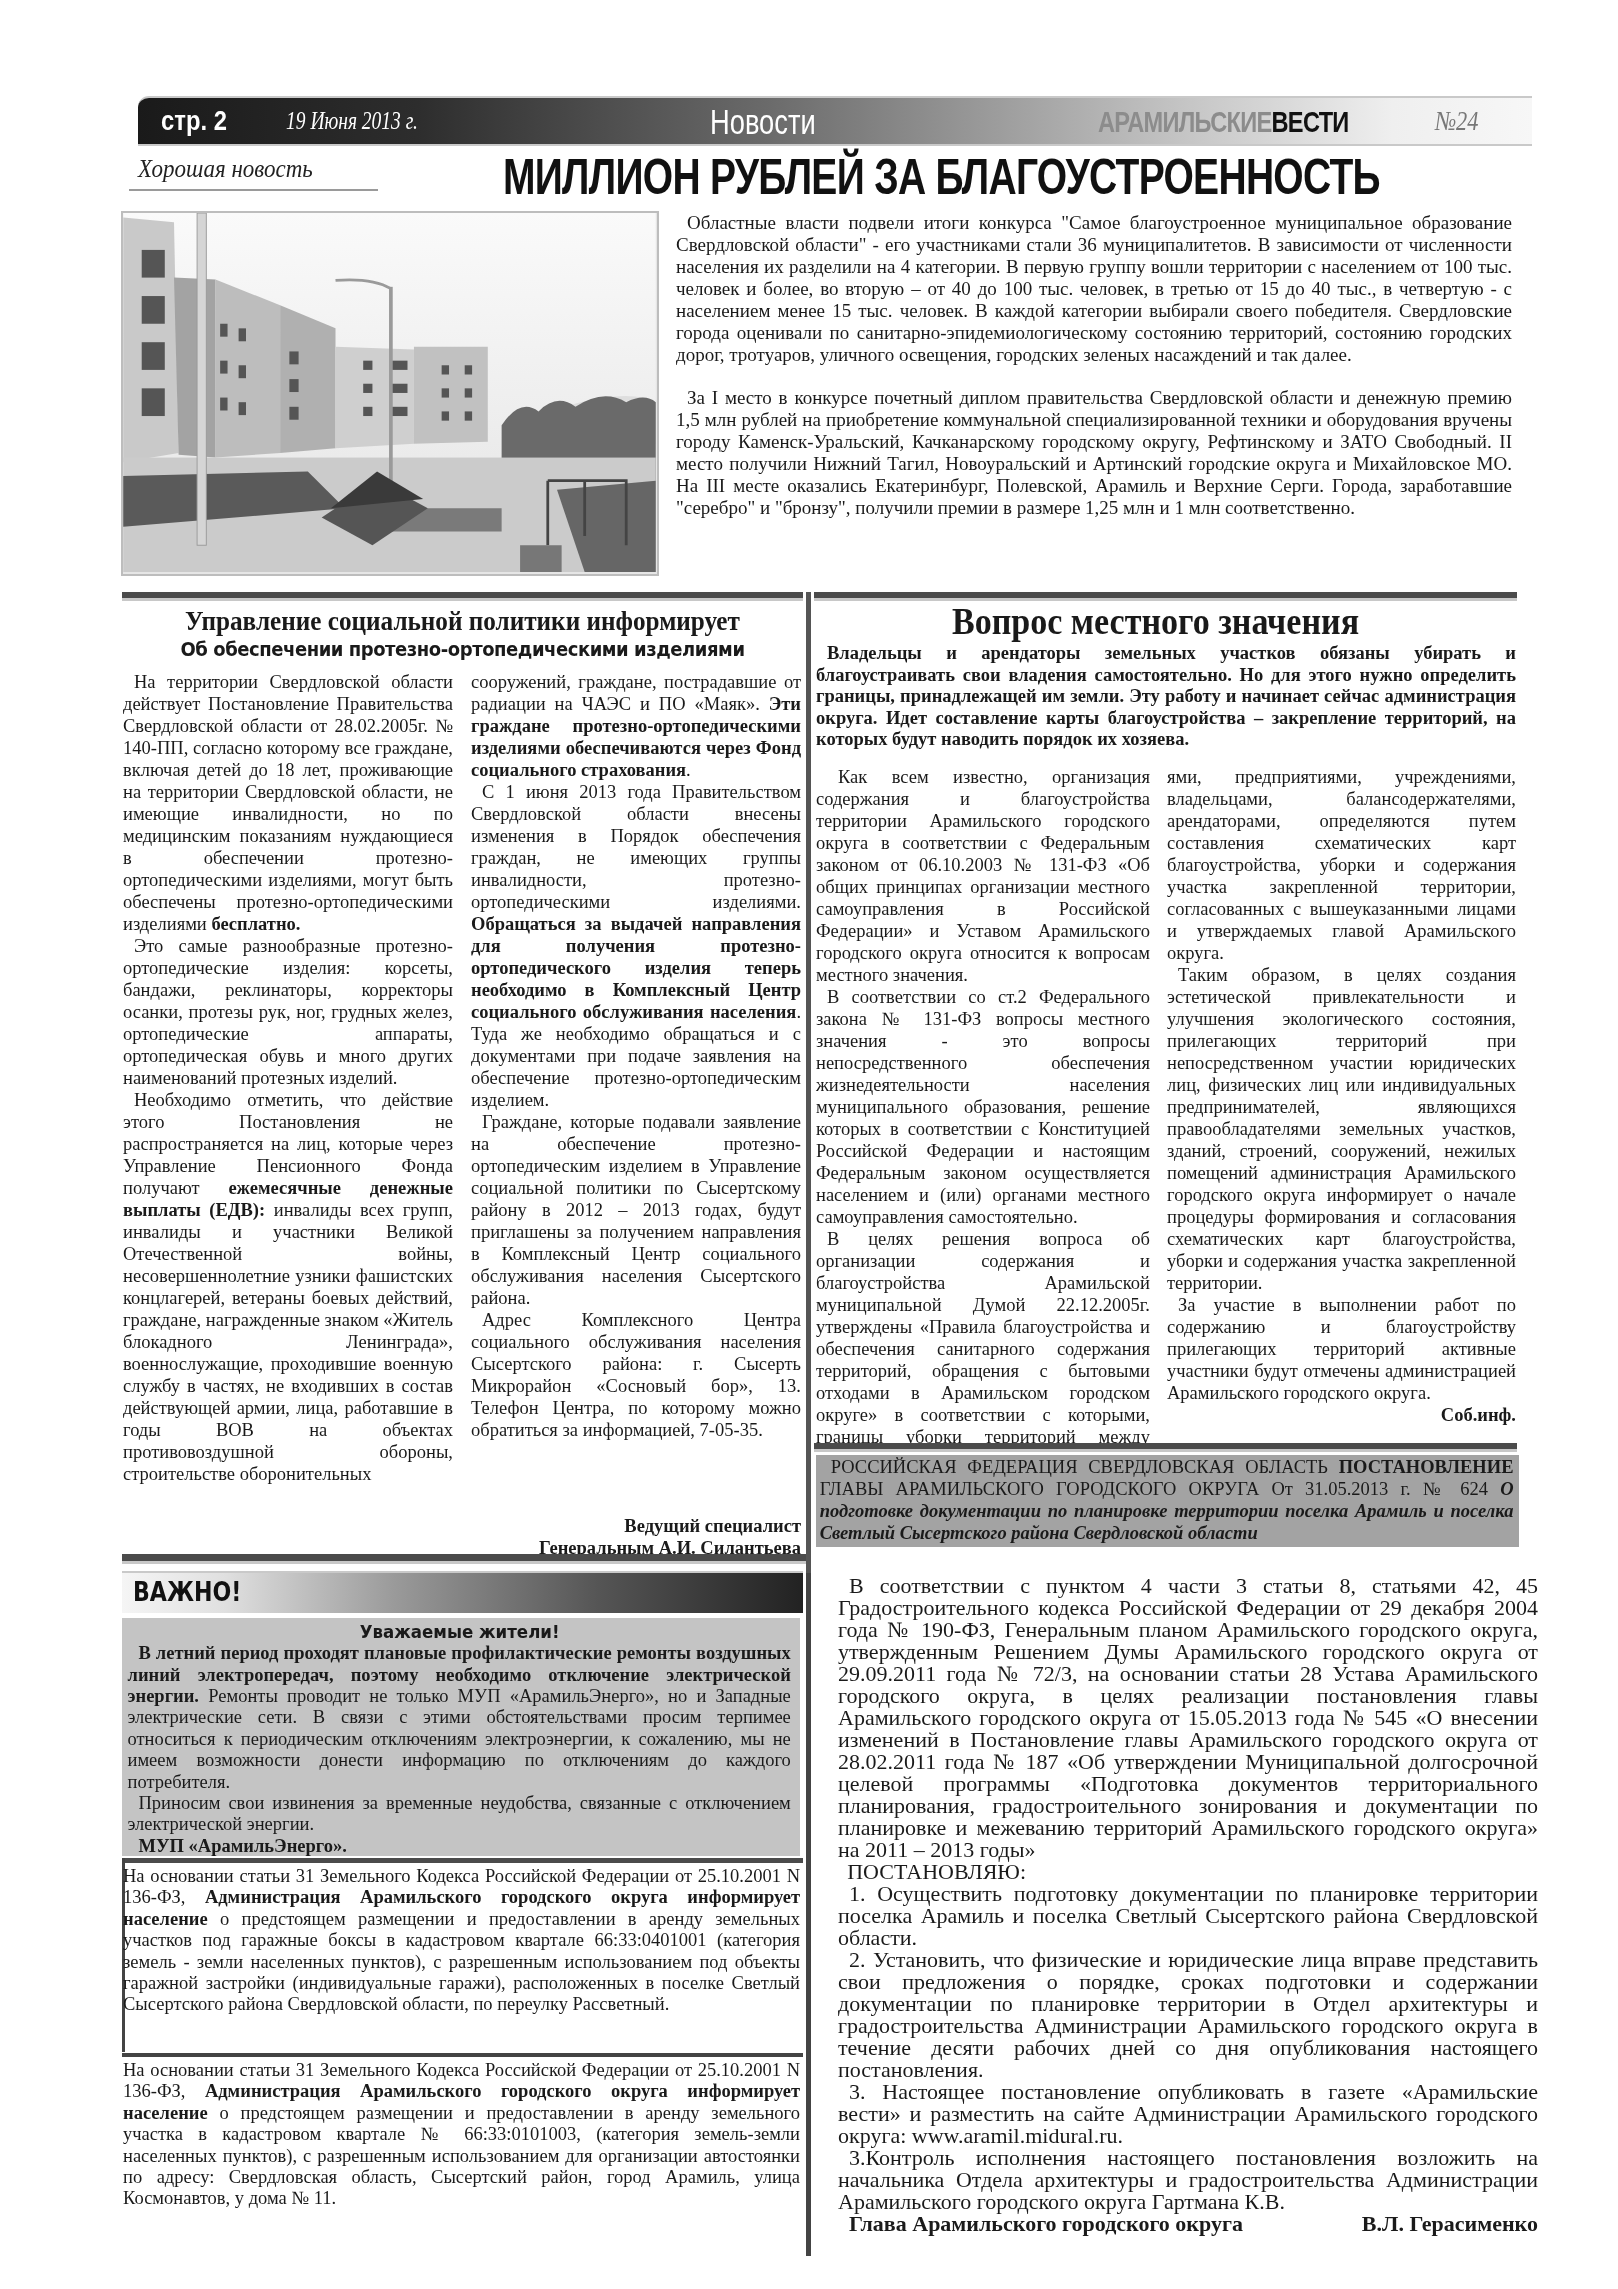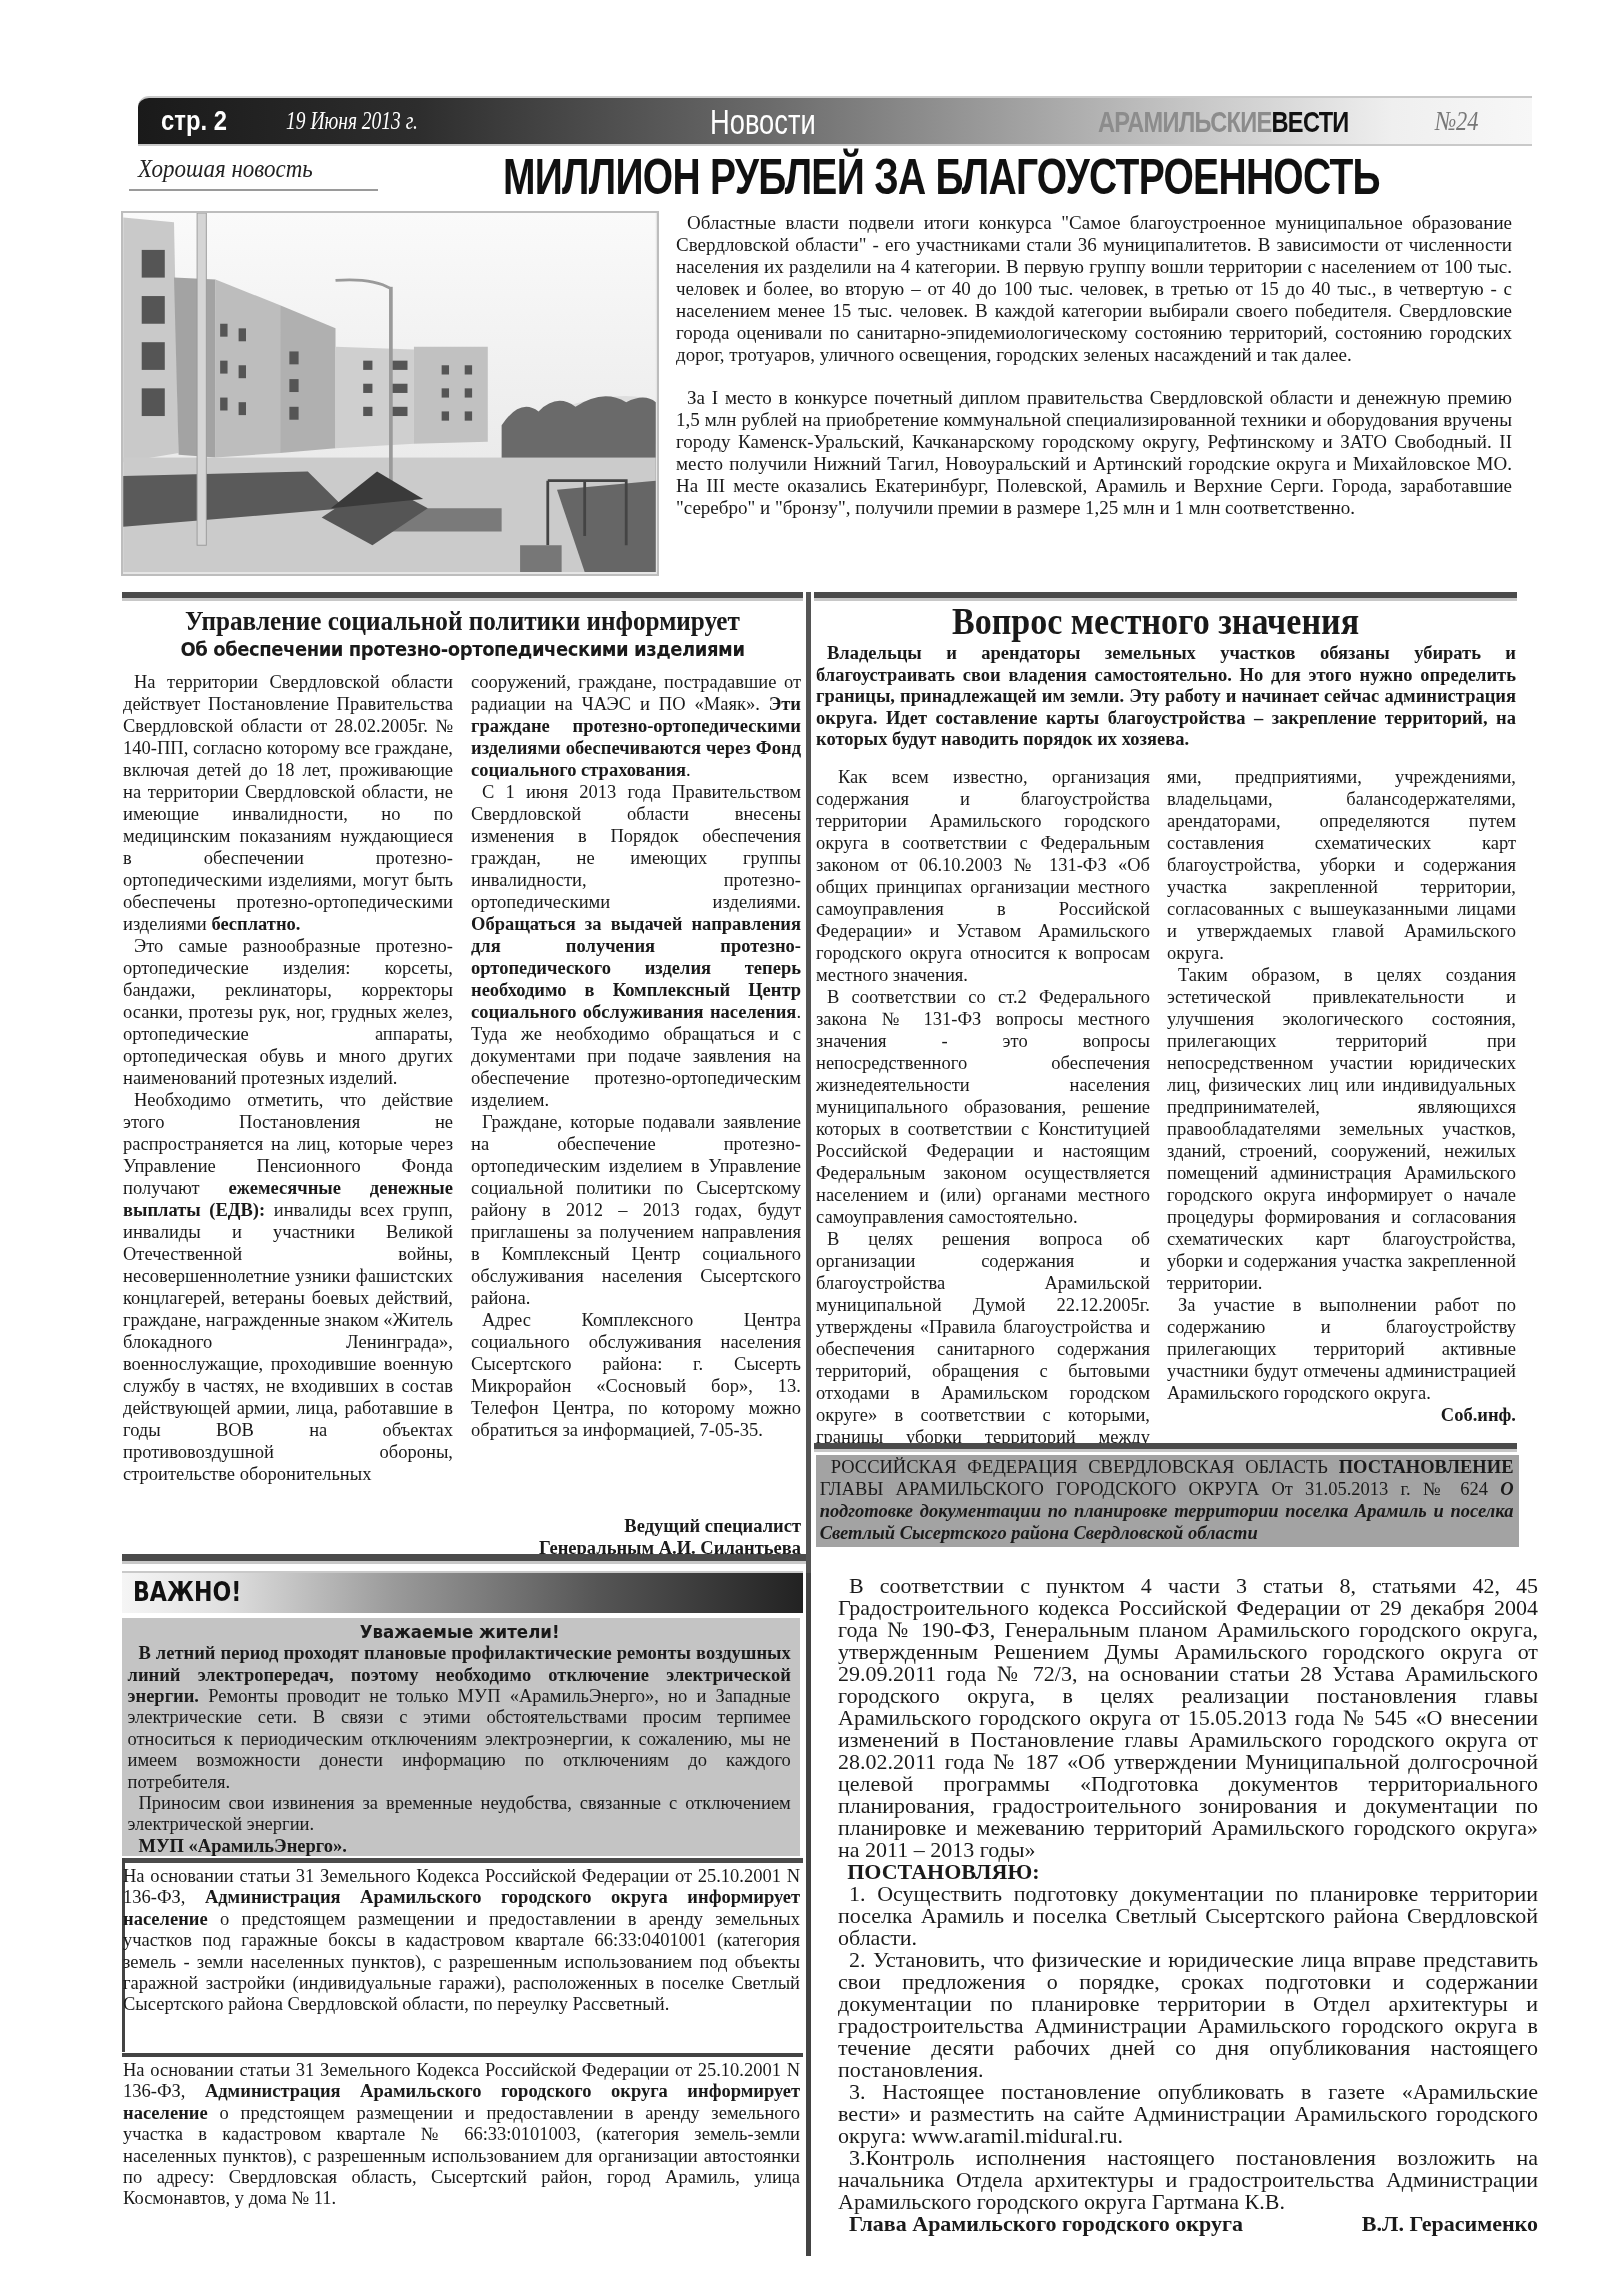--- a/index.html
+++ b/index.html
@@ -47,21 +47,21 @@
   
   #loc-title { left: 814px; top: 600px; width: 683px; text-align: center; font-weight: bold; font-size: 37px; transform: scaleX(0.92); }
   #loc-lead { left: 816px; top: 643px; width: 700px; font-weight: bold; font-size: 18.5px; line-height: 21.6px; }
   #loc-col1 { left: 816px; top: 766px; width: 334px; }
   #loc-col2 { left: 1167px; top: 766px; width: 349px; }
 
   
   #decree-head { left: 816px; top: 1455px; width: 703px; background: #a3a3a3; padding: 0.9px 5.5px 2.8px 3.7px; font-size: 18.5px; line-height: 22px; }
   #decree-head p { text-indent: 11px; }
   #decree-body { left: 816px; top: 1575px; width: 700px; font-size: 22px; line-height: 22px; margin-left: 22px; }
-  #decree-body .hdr { font-weight: bold; text-indent: 9.2px; }
+  #decree-body .hdr { font-weight: normal; text-indent: 9.2px; }
   #decree-sign { display: flex; justify-content: space-between; font-weight: bold; padding-left: 11px; }
 
   
   #vazhno-bar { left: 122px; top: 1571px; width: 681px; height: 42px;
     background: linear-gradient(to right, #f5f5f5 0%, #e0e0e0 15%, #9a9a9a 40%, #555 70%, #222 100%);
     border-top: 2.8px solid #c9c9c9; }
   #vazhno-bar span { position: absolute; left: 11px; top: 3.7px; font-family: "DejaVu Sans", sans-serif; font-weight: bold; font-size: 26px; color: #111; transform: scaleX(0.85); transform-origin: left; }
   #notice { left: 122px; top: 1618px; width: 678px; height: 238px; background: #c4c4c4; padding: 3.7px 9.2px 0 5.5px; font-size: 18.5px; line-height: 21.4px; }
   #notice .t { text-align: center; font-family: "DejaVu Sans", sans-serif; font-weight: bold; font-size: 17.5px; text-indent: 0; transform: scaleX(0.95); }
   #notice .sig { text-align: left; font-weight: bold; }

